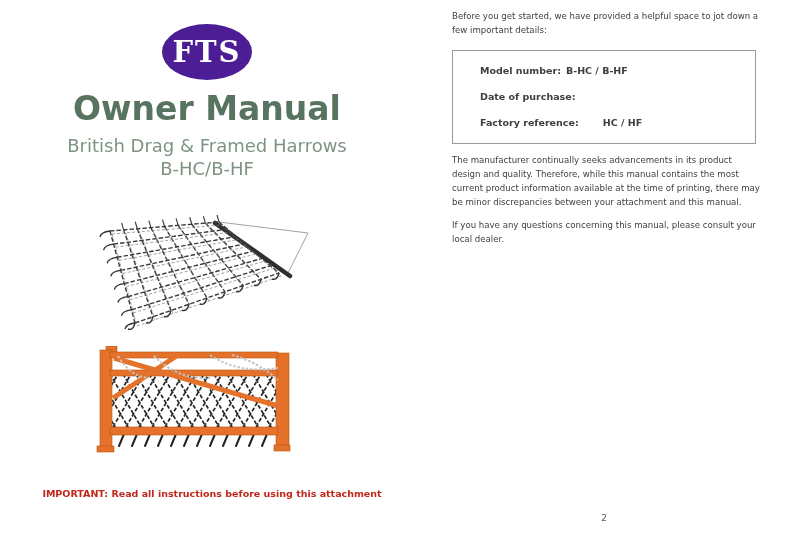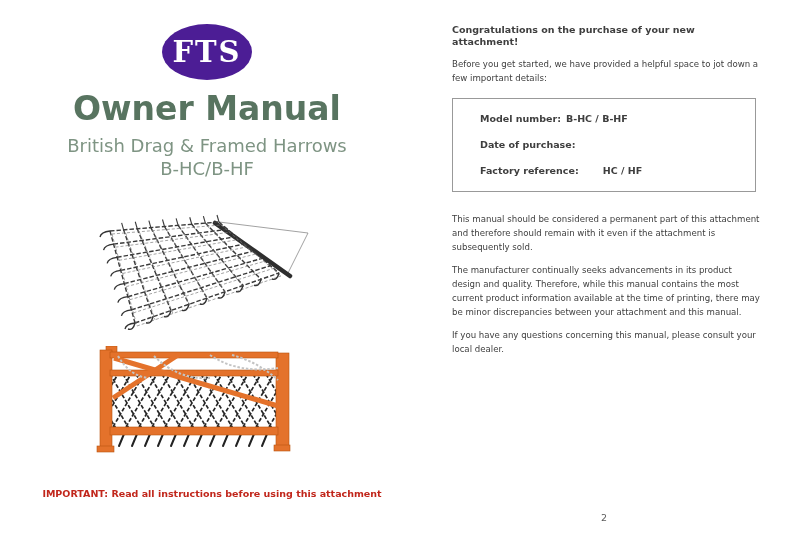--- a/index.html
+++ b/index.html
@@ -214,34 +214,32 @@
           <path d="M128,9 Q156,28 196,22"></path>
           <path d="M150,9 Q176,16 196,34"></path>
         </g>
       </svg>
     </div>
 
     <div class="important">IMPORTANT: Read all instructions before using this attachment</div>
   </div>
 
   <div class="col-right">
-    <div class="congrats">Congratulations on the purchase of your new attachment!</div>
     <p class="intro">Before you get started, we have provided a helpful space to jot down a few important details:</p>
 
     <div class="details-box">
       <div class="field">
         <span>Model number:</span><span class="f-value">B-HC / B-HF</span>
       </div>
       <div class="field">
         <span>Date of purchase:</span><span class="f-value"></span>
       </div>
       <div class="field">
         <span>Factory reference:</span><span class="f-value" style="margin-left:24px">HC / HF</span>
       </div>
     </div>
 
-    <p class="para first">This manual should be considered a permanent part of this attachment and therefore should remain with it even if the attachment is subsequently sold.</p>
     <p class="para">The manufacturer continually seeks advancements in its product design and quality. Therefore, while this manual contains the most current product information available at the time of printing, there may be minor discrepancies between your attachment and this manual.</p>
     <p class="para">If you have any questions concerning this manual, please consult your local dealer.</p>
 
     <div class="page-number">2</div>
   </div>
 </div>
 
 </body></html>

